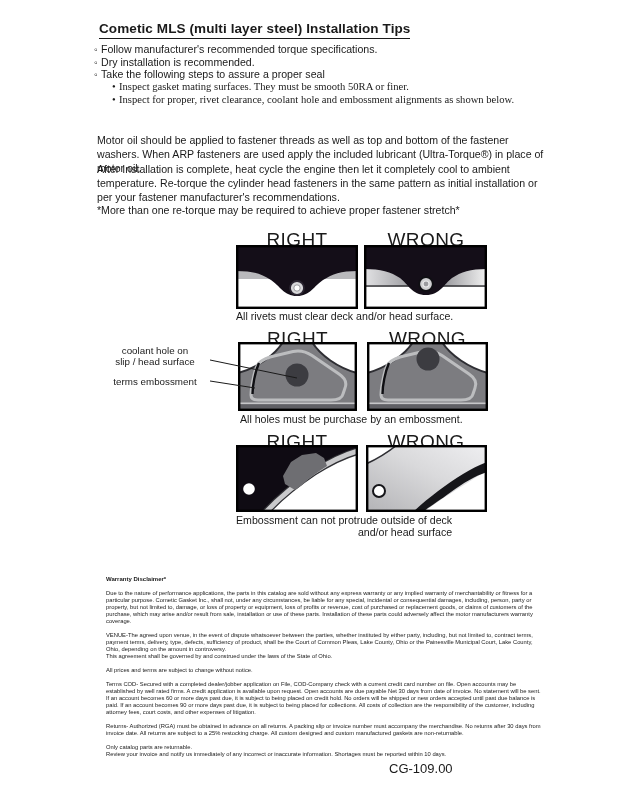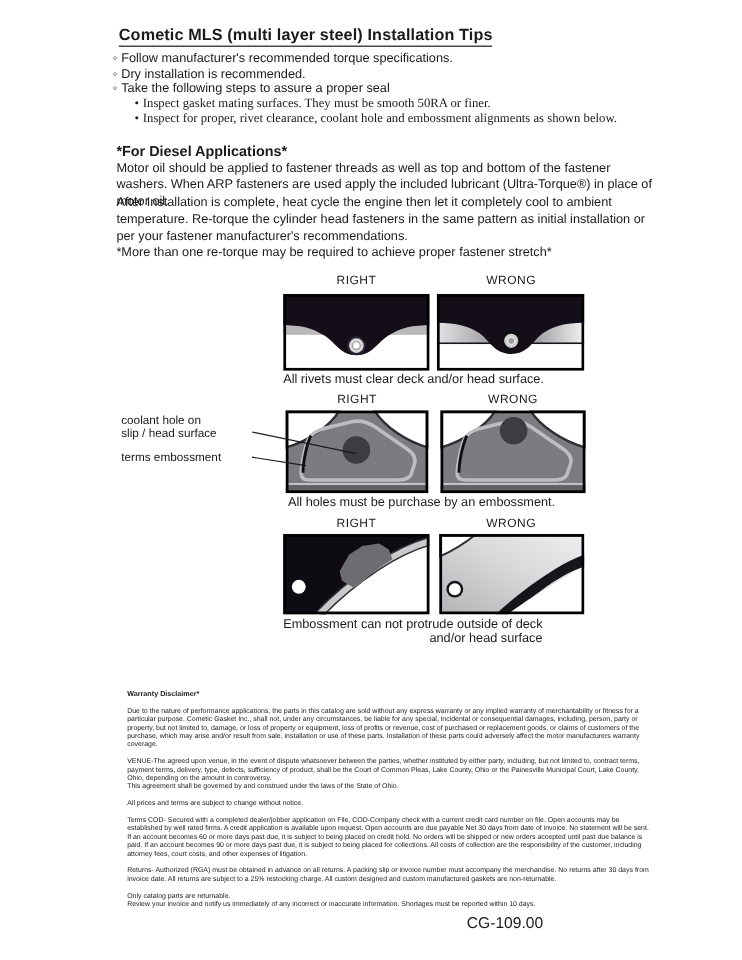--- a/index.html
+++ b/index.html
@@ -19,30 +19,30 @@
   .b0{top:43px}.b1{top:56px}.b2{top:68px}
   .s0{top:81px}.s1{top:94px}
 
   
   .diesel-h{left:97px;top:119px;font-size:12px;font-weight:bold;white-space:nowrap;}
   .para{left:97px;width:456px;font-size:10.6px;line-height:14.2px;}
   .p1{top:133px}.p2{top:162px}
   .note{left:97px;top:204px;font-size:10.6px;white-space:nowrap;text-align:right;}
 
   
-  .dg-label{font-size:10px;letter-spacing:.4px;text-align:center;width:122px;}
+  .dg-label{font-size:19px;letter-spacing:.4px;text-align:center;width:122px;}
   .dg-caption{font-size:10.6px;line-height:11.5px;white-space:nowrap;text-align:right;}
   .r1l{left:236px;top:229px}.r1r{left:365px;top:229px}
   .r2l{left:238px;top:328px;width:119px}.r2r{left:367px;top:328px;width:121px}
   .r3l{left:236px;top:431px}.r3r{left:365px;top:431px}
   .cap1{left:236px;top:311px}
   .cap2{left:240px;top:414px}
   .cap3{left:236px;top:515px}
 
-  .callout{left:101px;width:108px;text-align:left;font-size:9.8px;line-height:11px;}
+  .callout{left:101px;width:108px;text-align:center;font-size:9.8px;line-height:11px;}
   .co1{top:345px}.co2{top:376px}
 
   .dg-box{display:block;}
   .bx1l{left:236px;top:245px}.bx1r{left:364px;top:245px}
   .bx2l{left:238px;top:342px}.bx2r{left:367px;top:342px}
   .bx3l{left:236px;top:445px}.bx3r{left:366px;top:445px}
   .lines-overlay{left:209px;top:352px;}
 
   
   .disclaimer{left:106px;top:576px;width:437px;font-size:5.8px;line-height:7px;}
@@ -68,21 +68,20 @@
   <div class="abs bullet b2">
     <span class="marker">◦</span><span>Take the following steps to assure a proper seal</span>
   </div>
   <div class="abs subbullet s0">
     <span class="marker">•</span><span>Inspect gasket mating surfaces.  They must be smooth 50RA or finer.</span>
   </div>
   <div class="abs subbullet s1">
     <span class="marker">•</span><span>Inspect for proper, rivet clearance, coolant hole and embossment alignments as shown below.</span>
   </div>
 
-  <div class="abs diesel-h">*For Diesel Applications*</div>
   <div class="abs para p1">Motor oil should be applied to fastener threads as well as top and bottom of the fastener washers. When ARP fasteners are used apply the included lubricant (Ultra-Torque®) in place of motor oil.</div>
   <div class="abs para p2">After Installation is complete, heat cycle the engine then let it completely cool to ambient temperature. Re-torque the cylinder head fasteners in the same pattern as initial installation or per your fastener manufacturer's recommendations.</div>
   <div class="abs note">*More than one re-torque may be required to achieve proper fastener stretch*</div>
 
   <div class="abs dg-label r1l">RIGHT</div>
   <div class="abs dg-label r1r">WRONG</div>
 
   <svg class="abs dg-box bx1l" width="122" height="64" viewBox="0 0 122 64">
     <rect width="122" height="64" fill="#ffffff"></rect>
     <rect x="0" y="26" width="122" height="8" fill="#b9b9bc"></rect>

